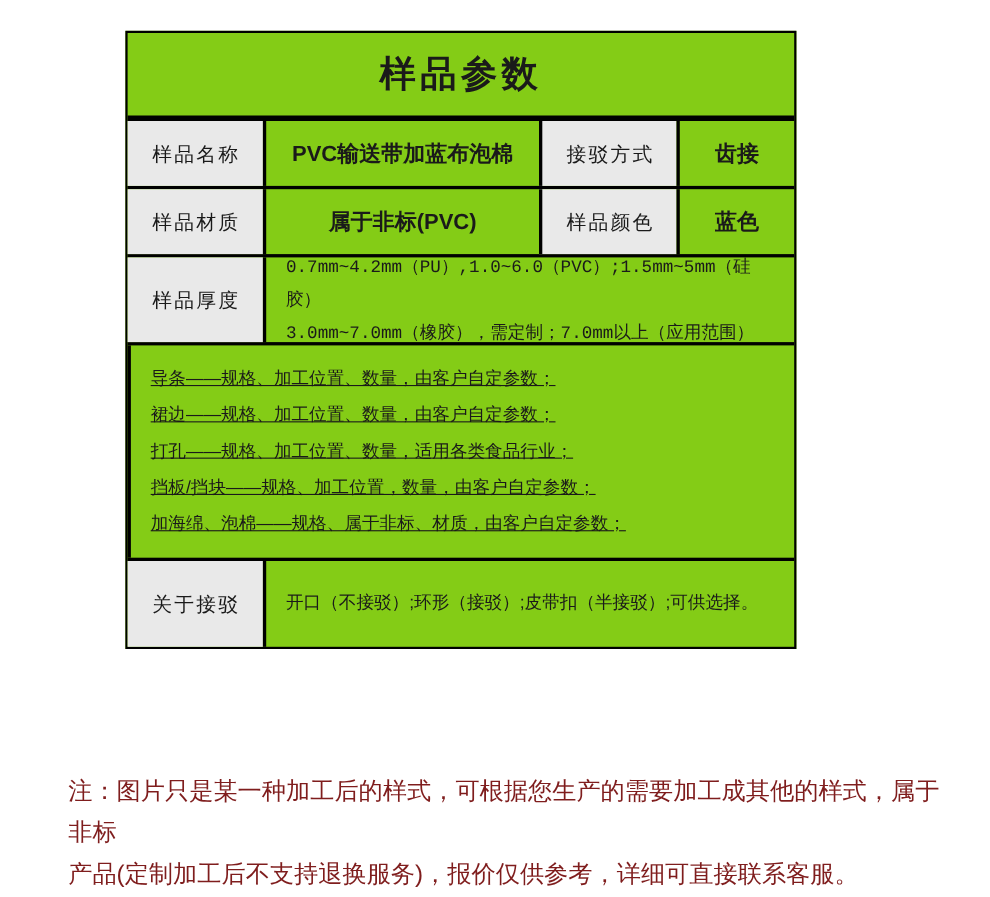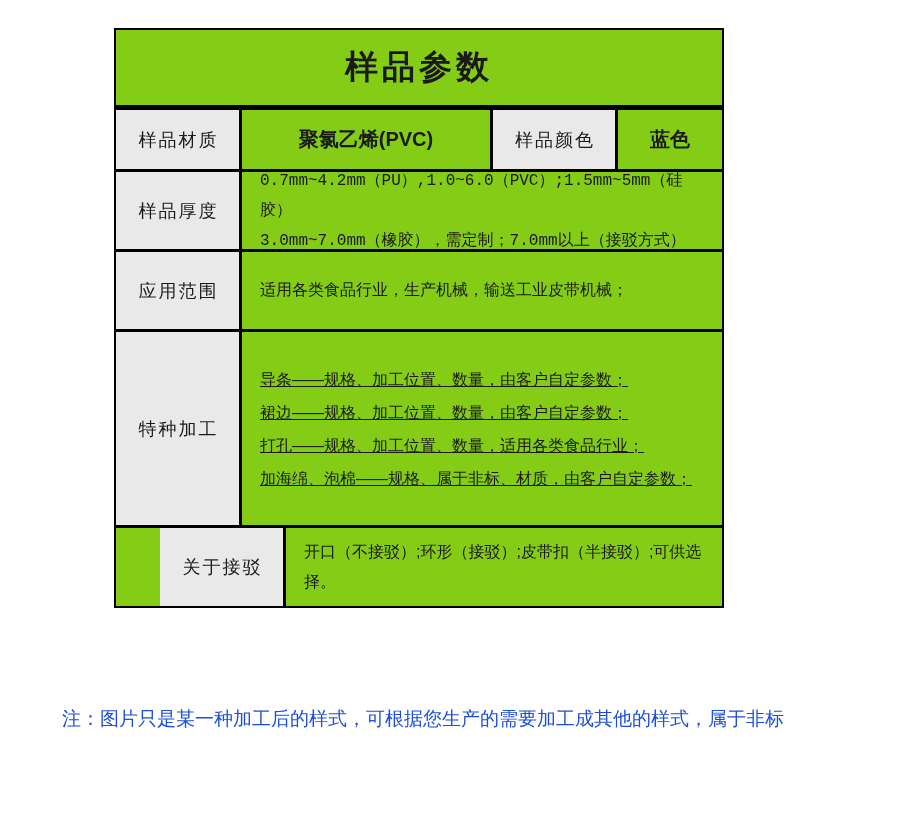--- a/index.html
+++ b/index.html
@@ -22,21 +22,21 @@
     height: 80px;
     border-bottom: 5px solid #000;
     display: flex; align-items: center; justify-content: center;
     font-size: 33px; font-weight: bold; letter-spacing: 4px;
   }
   .r { display: flex; border-bottom: 3px solid #000; }
   .r:last-child { border-bottom: none; }
   .h62 { height: 62px; }
   .h80 { height: 80px; font-family: Liberation Mono, monospace; }
   .h196 { height: 196px; }
-  .h78 { height: 78px; padding-left: 44px; }
+  .h78 { height: 78px; }
   .cell-label {
     width: 123px; flex: 0 0 123px;
     background: #e9e9e9;
     display: flex; align-items: center; justify-content: center;
     font-size: 18px; letter-spacing: 2px; text-indent: 2px;
   }
   .cell-label.c3 { width: 125px; flex: 0 0 125px; border-left: 3px solid #000; }
   .cell-value {
     display: flex; align-items: center; justify-content: center;
     border-left: 3px solid #000;
@@ -50,68 +50,69 @@
     display: flex; flex-direction: column; justify-content: center;
     padding: 0 14px 0 18px;
     font-size: 16px;
   }
   .cell-content .ln { line-height: 30px; }
   .cell-content.sp .ln { line-height: 33px; text-decoration: underline; }
   .note {
     position: absolute;
     left: 62px; top: 700px;
     width: 792px;
-    font-size: 19px; line-height: 38px;
-    color: #1d4ed8;
+    font-size: 22px; line-height: 38px;
+    color: #7f1d1d;
   }
 </style>
 </head>
 <body>
 
 <div class="tbl">
 
   <div class="t-title">样品参数</div>
 
+  <div class="r h62">
+    <div class="cell-label">样品名称</div>
+    <div class="cell-value c2">PVC输送带加蓝布泡棉</div>
+    <div class="cell-label c3">接驳方式</div>
+    <div class="cell-value c4">齿接</div>
+  </div>
 
   <div class="r h62">
     <div class="cell-label">样品材质</div>
-    <div class="cell-value c2">聚氯乙烯(PVC)</div>
+    <div class="cell-value c2">属于非标(PVC)</div>
     <div class="cell-label c3">样品颜色</div>
     <div class="cell-value c4">蓝色</div>
   </div>
 
   <div class="r h80">
     <div class="cell-label">样品厚度</div>
     <div class="cell-content">
       <div class="ln">0.7mm~4.2mm（PU）,1.0~6.0（PVC）;1.5mm~5mm（硅胶）</div>
-      <div class="ln">3.0mm~7.0mm（橡胶），需定制；7.0mm以上（接驳方式）</div>
+      <div class="ln">3.0mm~7.0mm（橡胶），需定制；7.0mm以上（应用范围）</div>
     </div>
   </div>
 
-  <div class="r h80">
-    <div class="cell-label">应用范围</div>
-    <div class="cell-content">
-      <div class="ln">适用各类食品行业，生产机械，输送工业皮带机械；</div>
-    </div>
-  </div>
 
   <div class="r h196">
-    <div class="cell-label">特种加工</div>
     <div class="cell-content sp">
       <div class="ln">导条——规格、加工位置、数量，由客户自定参数；</div>
       <div class="ln">裙边——规格、加工位置、数量，由客户自定参数；</div>
       <div class="ln">打孔——规格、加工位置、数量，适用各类食品行业；</div>
+      <div class="ln">挡板/挡块——规格、加工位置，数量，由客户自定参数；</div>
       <div class="ln">加海绵、泡棉——规格、属于非标、材质，由客户自定参数；</div>
     </div>
   </div>
 
   <div class="r h78">
     <div class="cell-label">关于接驳</div>
     <div class="cell-content">
       <div class="ln">开口（不接驳）;环形（接驳）;皮带扣（半接驳）;可供选择。</div>
     </div>
   </div>
 
 </div>
 
 <div class="note">
   <div>注：图片只是某一种加工后的样式，可根据您生产的需要加工成其他的样式，属于非标</div>
+  <div>产品(定制加工后不支持退换服务)，报价仅供参考，详细可直接联系客服。</div>
 </div>
 
 </body></html>

